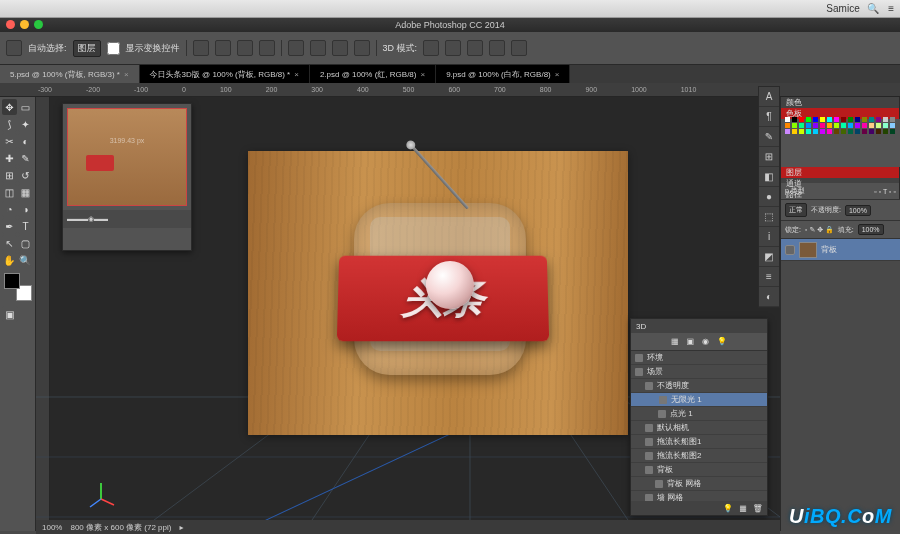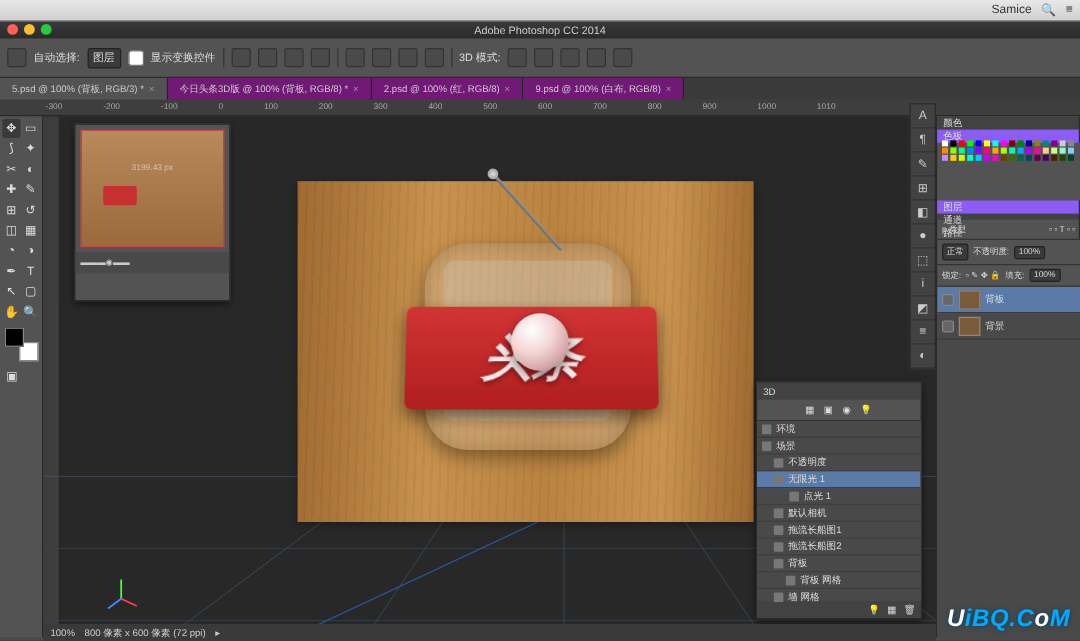--- a/index.html
+++ b/index.html
@@ -16,21 +16,21 @@
 .tr-r{background:#ff5f57}.tr-y{background:#febc2e}.tr-g{background:#28c840}
 
 
 .optbar { height:22px; background:#535353; border-bottom:1px solid #292929; display:flex; align-items:center; padding:16px 6px; gap:6px; font-size:9px; color:#ddd; }
 .optbar .sel { background:#3a3a3a; border:1px solid #222; padding:1px 4px; border-radius:2px; }
 .optbar .btn { width:16px; height:16px; background:#4a4a4a; border:1px solid #333; border-radius:2px; }
 .optbar .sep { width:1px; height:16px; background:#333; }
 
 
 .tabs { height:18px; background:#3a3a3a; display:flex; align-items:stretch; font-size:8px; }
-.tab { padding:0 10px; display:flex; align-items:center; color:#ccc; border-right:1px solid #252525; background:#701a75; }
+.tab { padding:0 10px; display:flex; align-items:center; color:#ccc; border-right:1px solid #252525; background:#000000; }
 .tab.active { background:#535353; }
 .tab .x{margin-left:4px;color:#999}
 
 
 .ruler-h { height:14px; background:#3e3e3e; border-bottom:1px solid #252525; display:flex; align-items:center; padding-left:38px; font-size:7px; color:#aaa; gap:34px; overflow:hidden; }
 
 
 .main { display:flex; height:calc(534px - 18px - 14px - 22px - 18px - 14px - 14px); }
 .tools { width:36px; background:#535353; border-right:1px solid #2a2a2a; display:flex; flex-direction:column; padding:2px; gap:1px; }
 .tools .row { display:flex; gap:1px; }
@@ -63,21 +63,21 @@
 .redbox { position:absolute; left:90px; top:104px; width:210px; height:86px; background:linear-gradient(#d23434,#b01e1e); border-radius:6px; box-shadow:0 6px 14px rgba(0,0,0,.5); transform:perspective(400px) rotateX(6deg); display:flex; align-items:center; justify-content:center; }
 .redbox .txt { font-size:42px; font-weight:700; color:rgba(255,255,255,.9); letter-spacing:-2px; transform:skewX(-6deg); font-style:italic; text-shadow:0 2px 4px rgba(0,0,0,.4); }
 .ball { position:absolute; left:178px; top:110px; width:48px; height:48px; border-radius:50%; background:radial-gradient(circle at 35% 30%,#fff,#f5d6d6 40%,#d4a8a8 70%,#8a6a6a); box-shadow:0 4px 10px rgba(0,0,0,.5); z-index:3; }
 .stick { position:absolute; left:134px; top:56px; width:86px; height:3px; background:linear-gradient(#999,#666); transform-origin:right center; transform:rotate(48deg); z-index:2; border-radius:2px; }
 .stick::before{content:"";position:absolute;left:-4px;top:-3px;width:9px;height:9px;background:radial-gradient(#ddd,#888);border-radius:50%}
 
 
 .panels { width:120px; background:#535353; border-left:1px solid #2a2a2a; display:flex; flex-direction:column; font-size:8px; color:#ddd; }
 .ptabs { display:flex; height:16px; background:#424242;flex-direction:column; }
 .ptab { padding:0 5px; display:flex; align-items:center; border-right:1px solid #2a2a2a; }
-.ptab.active{background:#8b5cf6}
+.ptab.active{background:#b91c1c}
 .swatches { height:54px; padding:4px; }
 .swatches .grid { display:grid; grid-template-columns:repeat(16,1fr); gap:1px; }
 .sw { width:5px; height:5px; }
 .layers-body { flex:1; overflow:auto; background:#494949; }
 .lp-row { display:flex; align-items:center; height:22px; padding:0 4px; border-bottom:1px solid #3a3a3a; gap:4px; }
 .lp-row.sel{background:#5a7aa8}
 .eye { width:10px; height:10px; border:1px solid #888; border-radius:2px; background:#666; }
 .lp-thumb { width:18px; height:16px; background:#7a5a3a; border:1px solid #888; }
 .lp-ctrl { padding:3px 4px; display:flex; gap:4px; align-items:center; font-size:7px; border-bottom:1px solid #333;}
 .lp-ctrl .field{background:#3a3a3a;padding:1px 3px;border:1px solid #222;border-radius:2px}
@@ -367,25 +367,20 @@
       <span>▫ ✎ ✥ 🔒</span>
       <span>填充:</span>
       <span class="field">100%</span>
     </div>
     <div class="layers-body" id="layerlist">
         <div class="lp-row sel">
           <div class="eye"></div>
           <div class="lp-thumb"></div>
           <span>背板</span>
         </div>
-        <div class="lp-row">
-          <div class="eye"></div>
-          <div class="lp-thumb"></div>
-          <span>背景</span>
-        </div>
       </div>
   </div>
 </div>
 
 <div class="dock" id="dock">
     <div class="d">A</div>
     <div class="d">¶</div>
     <div class="d">✎</div>
     <div class="d">⊞</div>
     <div class="d">◧</div>
@@ -413,21 +408,21 @@
         <span>环境</span>
       </div>
       <div class="item" style="padding-left: 4px;">
         <span class="ic"></span>
         <span>场景</span>
       </div>
       <div class="item" style="padding-left: 14px;">
         <span class="ic"></span>
         <span>不透明度</span>
       </div>
-      <div class="item sel" style="padding-left: 14px;">
+      <div class="item sel" style="padding-left: 28px;">
         <span class="ic"></span>
         <span>无限光 1</span>
       </div>
       <div class="item" style="padding-left: 27px;">
         <span class="ic"></span>
         <span>点光 1</span>
       </div>
       <div class="item" style="padding-left: 14px;">
         <span class="ic"></span>
         <span>默认相机</span>

